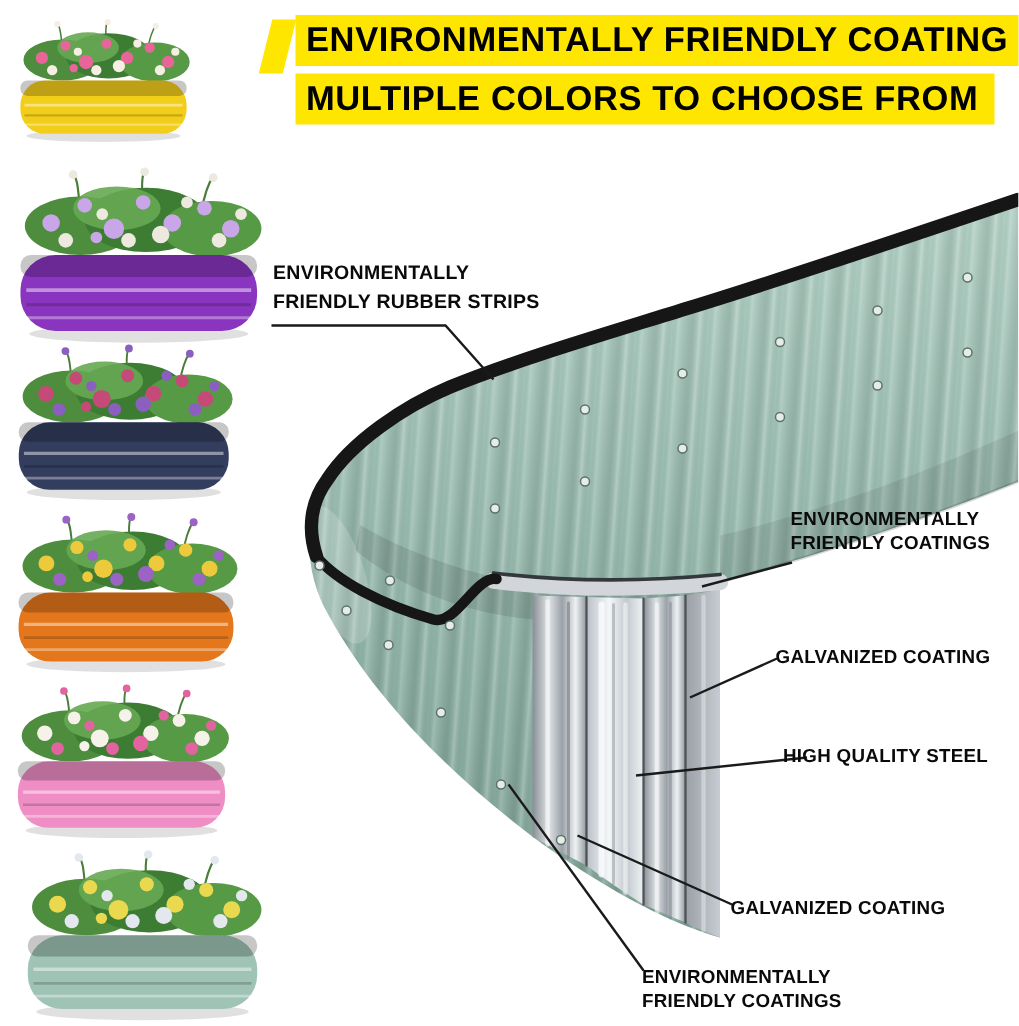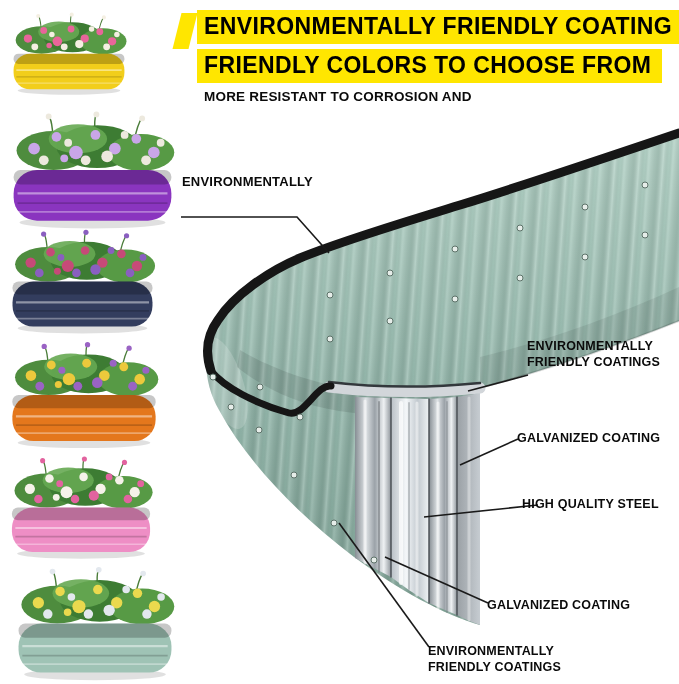--- a/index.html
+++ b/index.html
@@ -180,29 +180,29 @@
       <path d="M245,392 L359,380"></path>
       <path d="M206,432 L309,478"></path>
       <path d="M160,398 L250,522"></path>
     </g>
   </svg>
 </div>
 
 <div class="accent-mark"></div>
 <div class="headline">
   <span class="hl-line"><span class="hl-text">ENVIRONMENTALLY FRIENDLY COATING</span></span>
-  <span class="hl-line"><span class="hl-text">FRIENDLY COLORS TO CHOOSE FROM</span></span>
+  <span class="hl-line"><span class="hl-text">MULTIPLE COLORS TO CHOOSE FROM</span></span>
 </div>
 
 <div class="subtitle">
-  <span>MORE RESISTANT TO CORROSION AND</span>
 </div>
 
 <div class="rubber-label">
   <span>ENVIRONMENTALLY</span>
+  <span>FRIENDLY RUBBER STRIPS</span>
 </div>
 
 <div class="callout co-coatings-top">
   <span>ENVIRONMENTALLY</span>
   <span>FRIENDLY COATINGS</span>
 </div>
 
 <div class="callout co-galv-upper">GALVANIZED COATING</div>
 
 <div class="callout co-steel">HIGH QUALITY STEEL</div>

